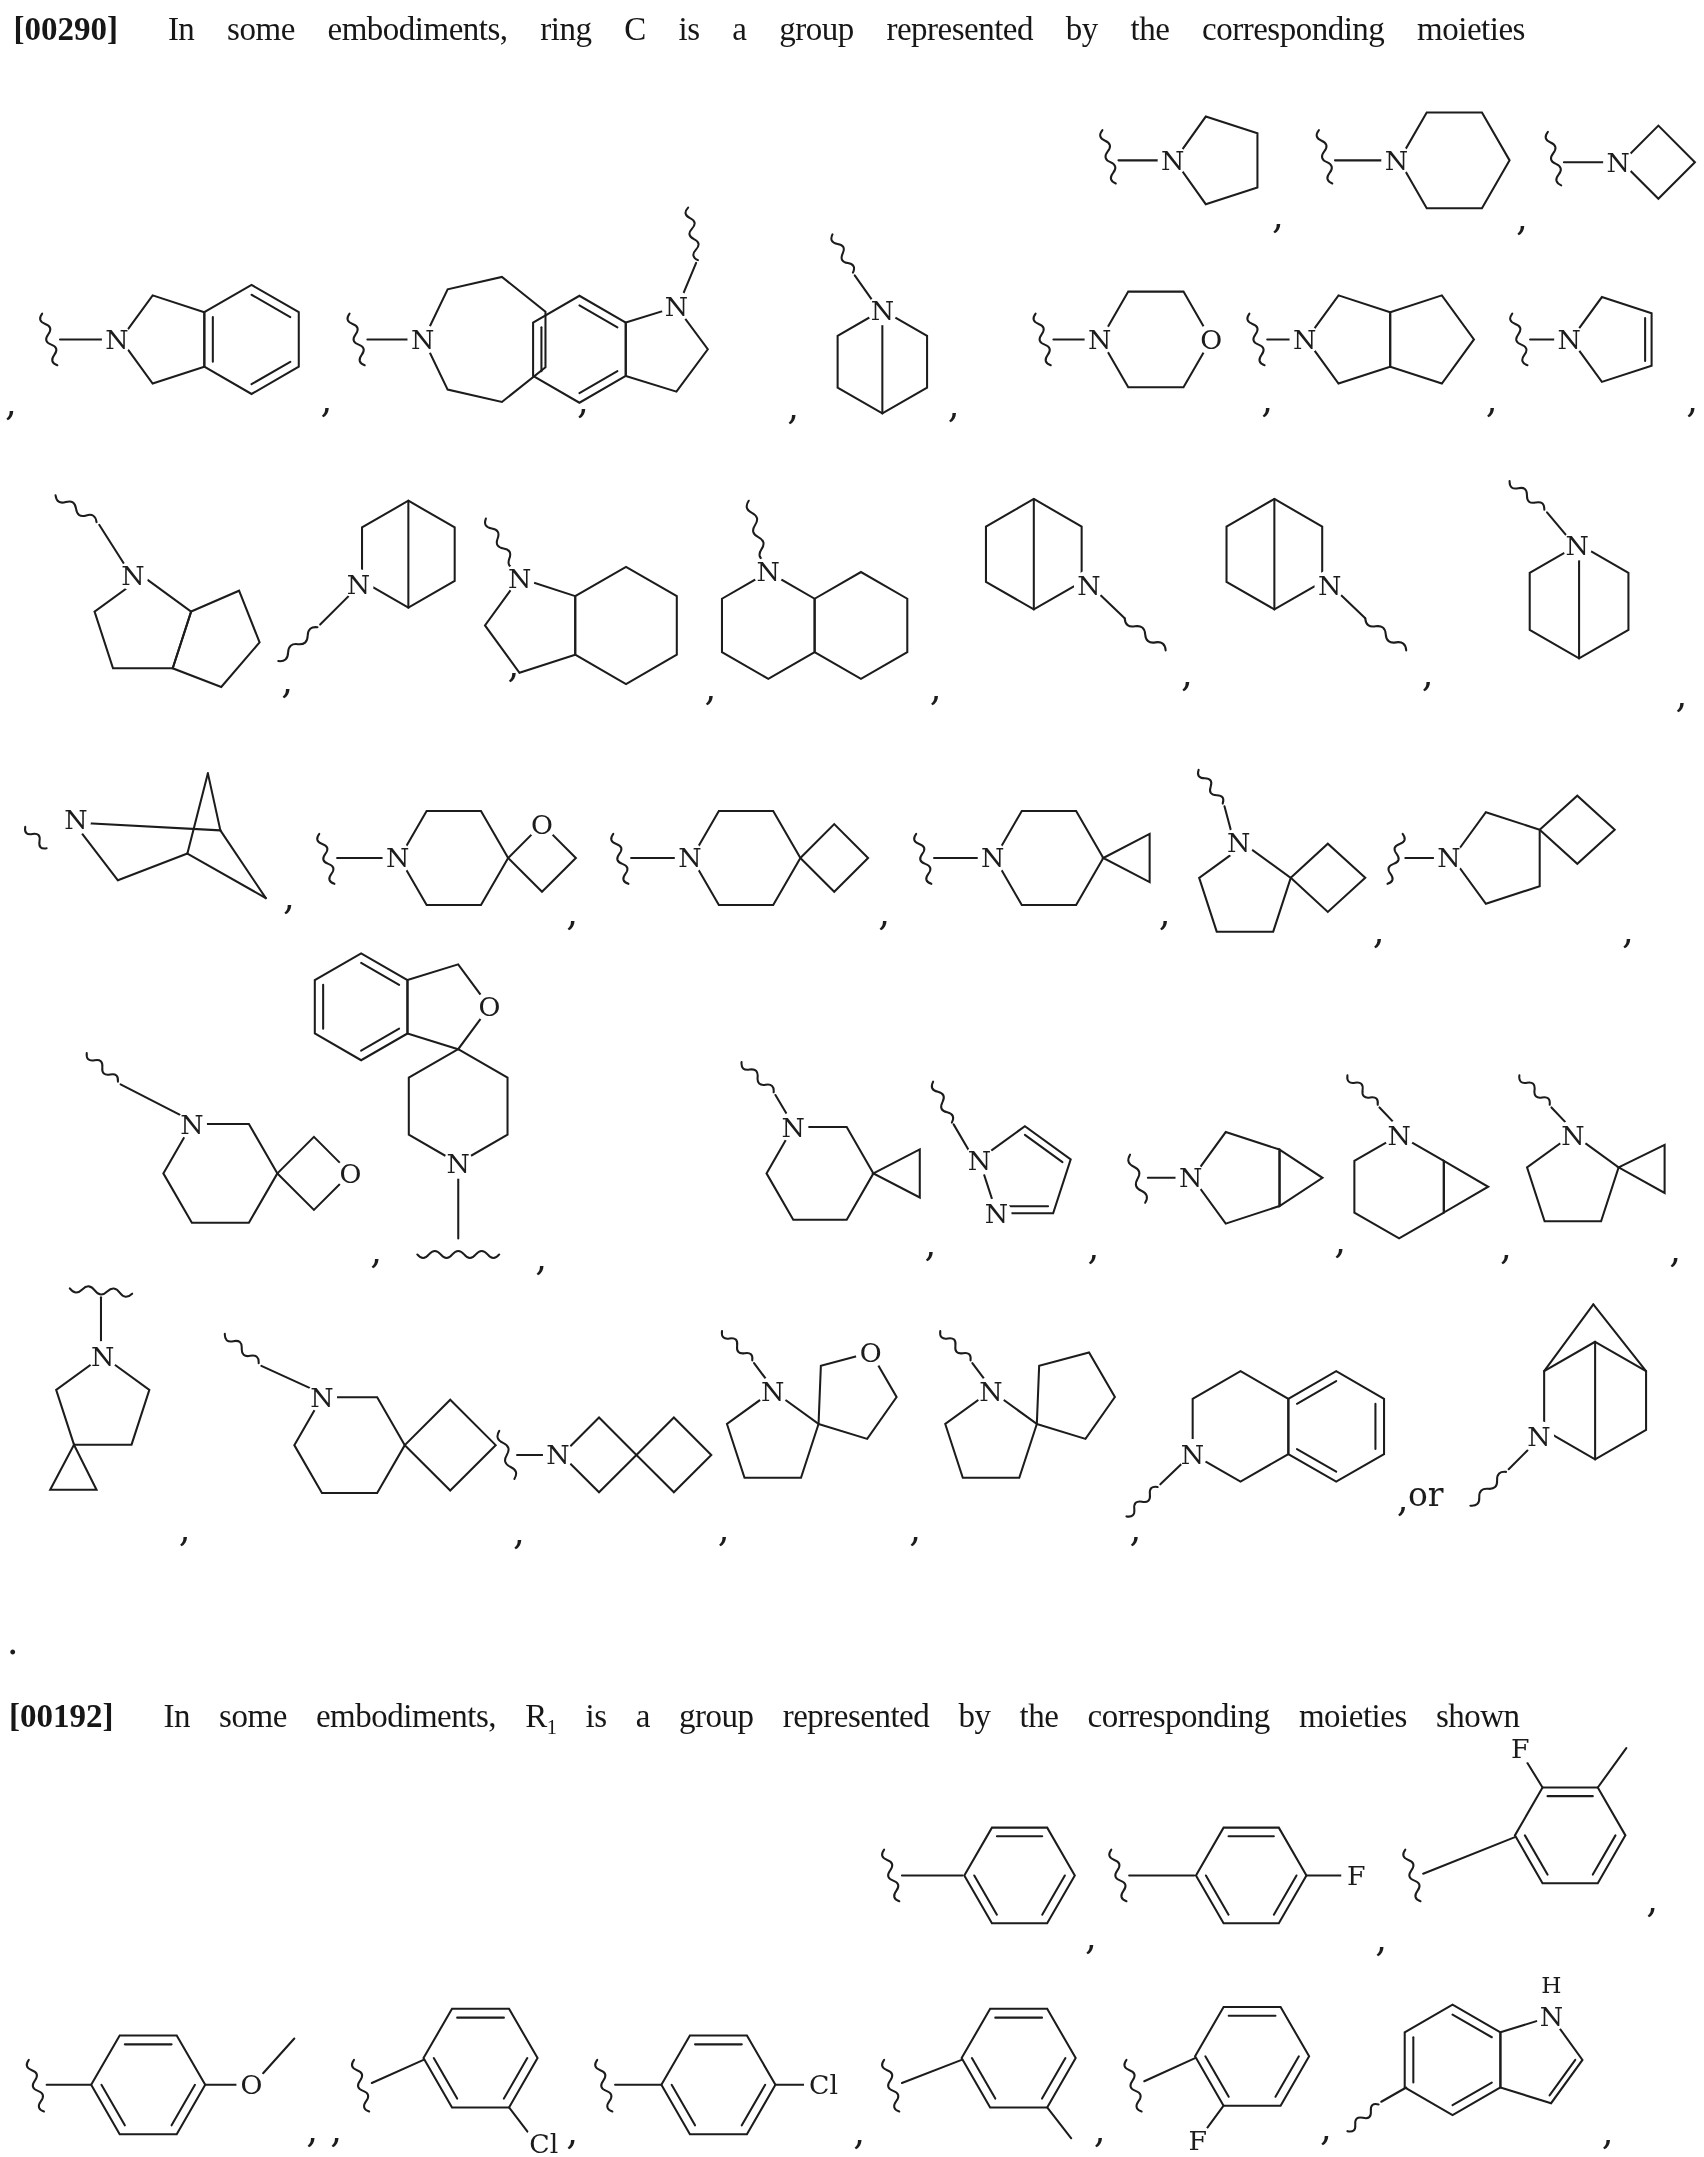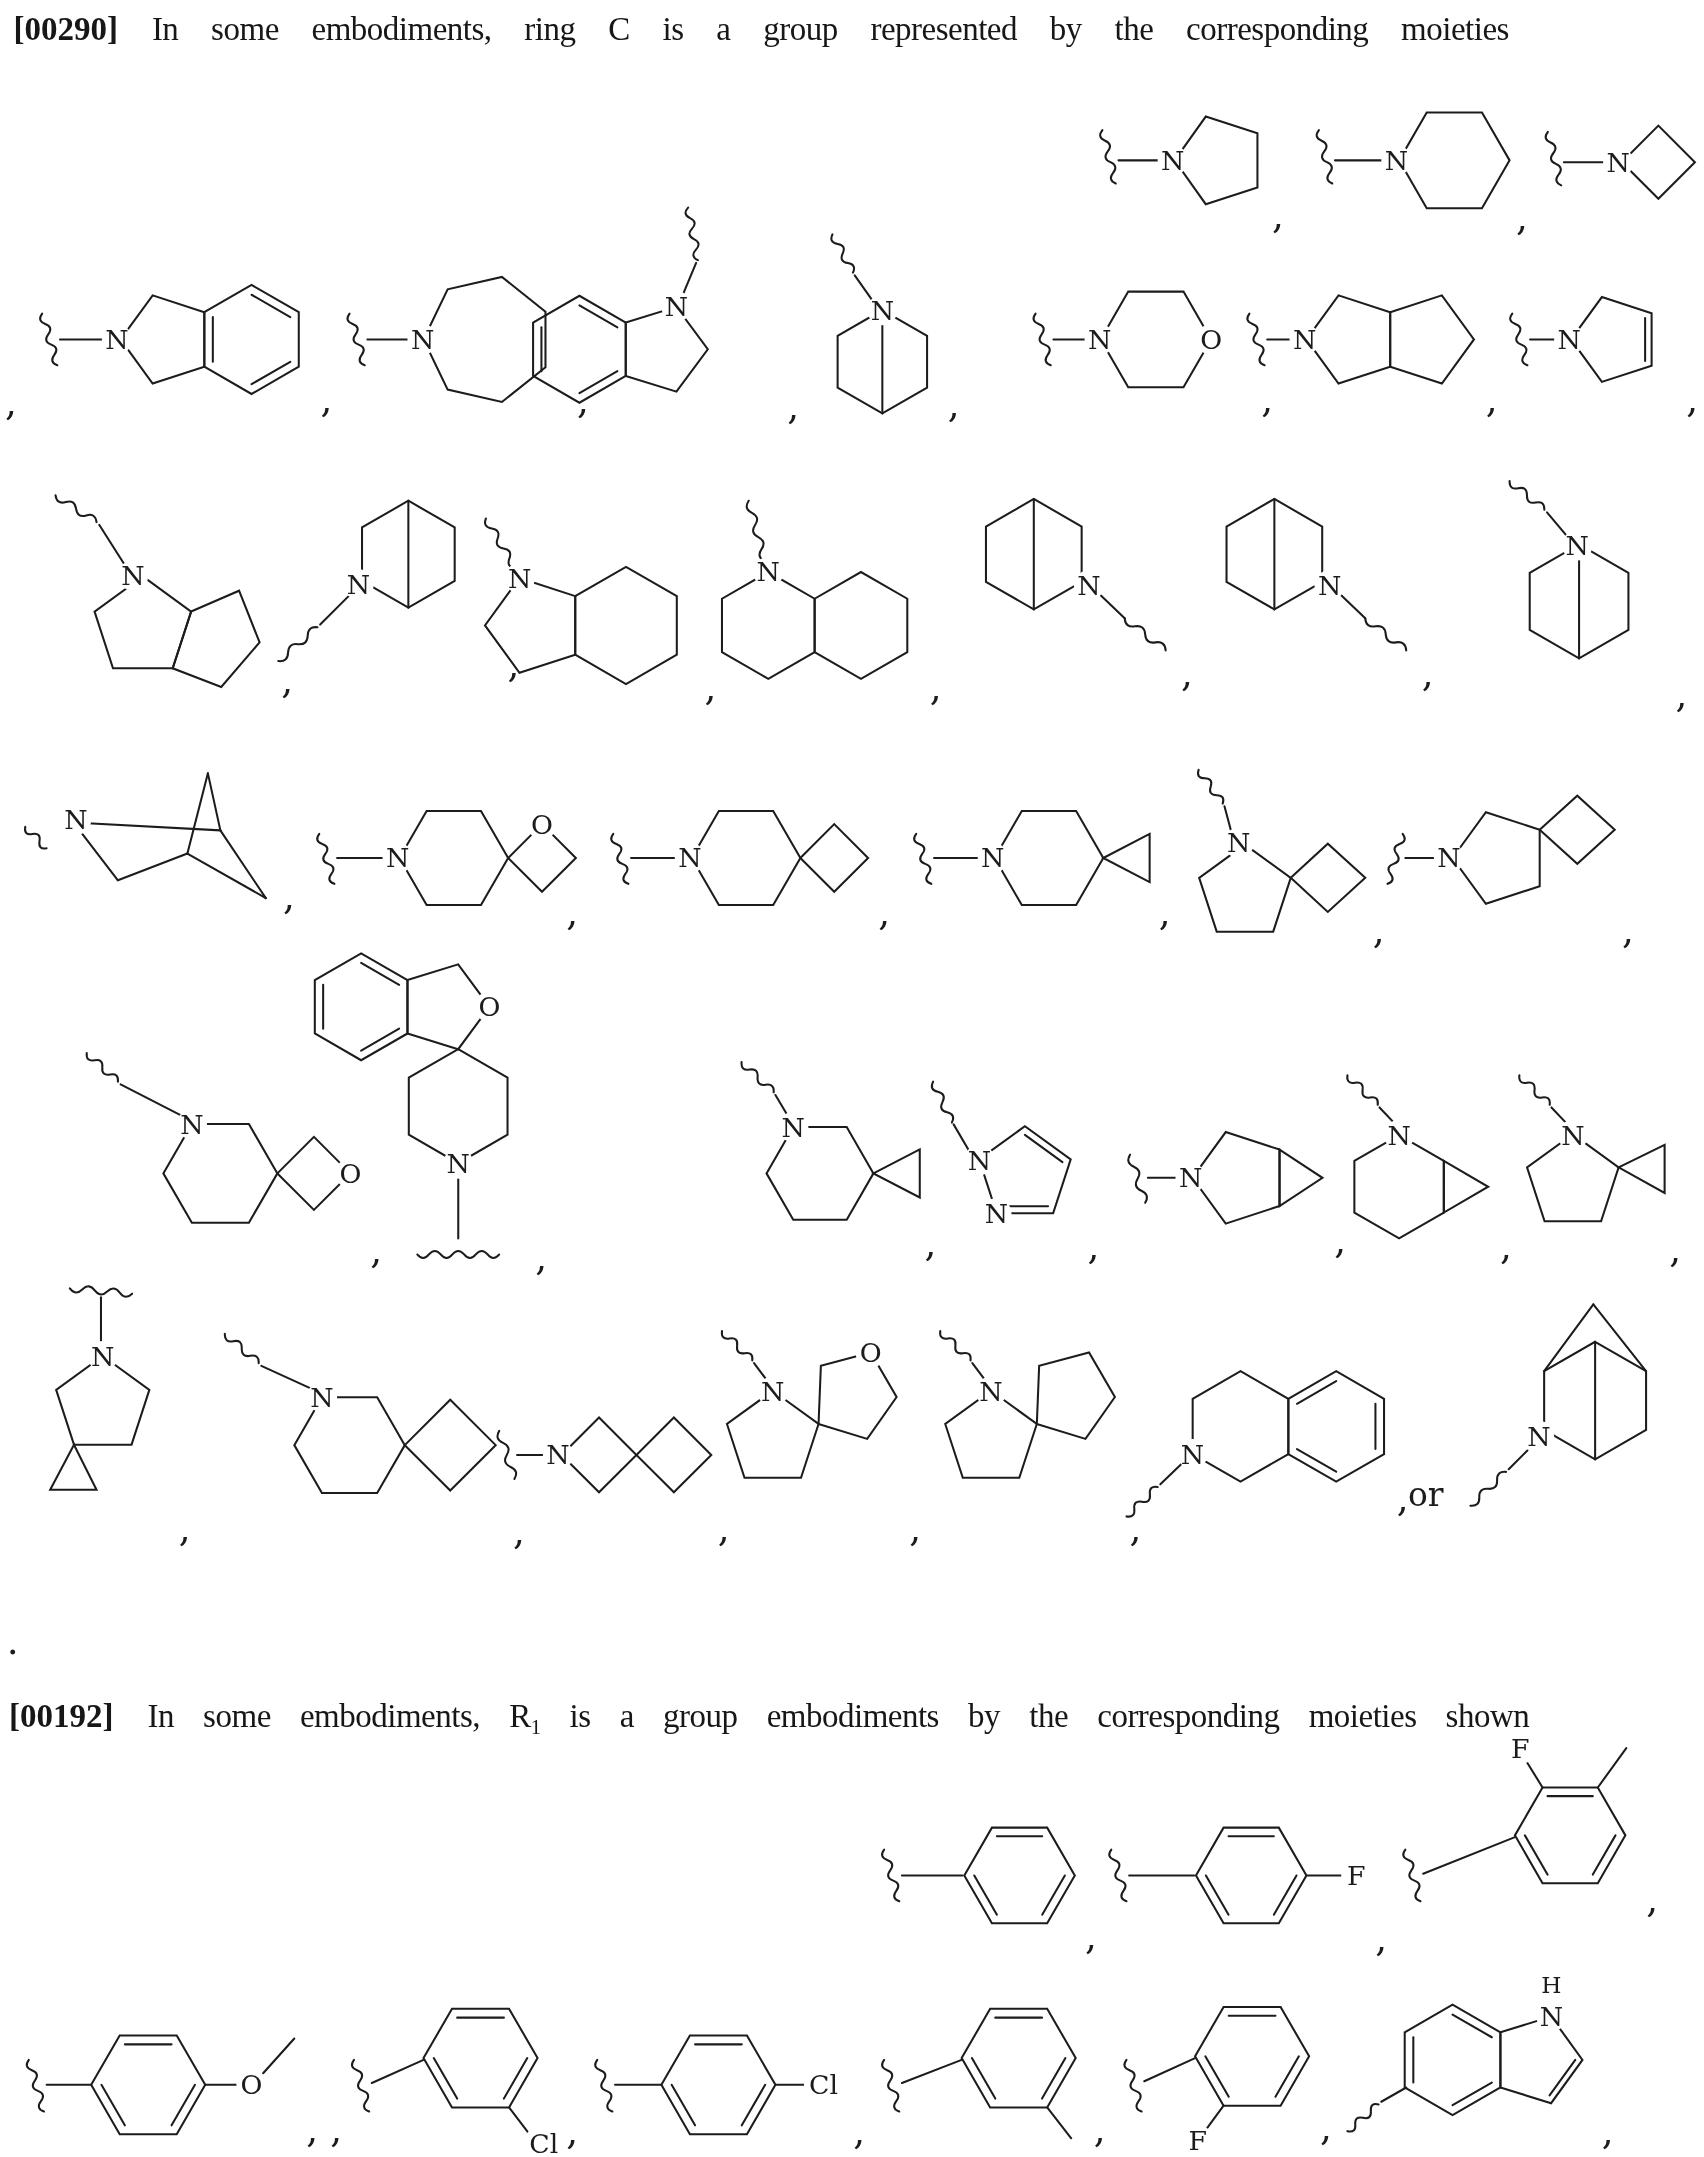--- a/index.html
+++ b/index.html
@@ -12,21 +12,21 @@
     overflow:hidden;
   }
   .chem{position:absolute;left:0;top:0;}
   .tline{
     position:absolute;
     white-space:nowrap;
     font-size:33px;
     letter-spacing:-0.5px;
     color:#171717;
   }
-  .pnum{font-weight:bold;margin-right:34px;letter-spacing:0;}
+  .pnum{font-weight:bold;margin-right:50px;letter-spacing:0;}
   .tline sub{font-size:20.5px;vertical-align:-7.1px;line-height:0;}
   svg text{font-family:"DejaVu Serif","Liberation Serif",serif;}
 </style>
 </head>
 <body>
 
 <div class="doc">
 
   <svg class="chem" id="chem-canvas" width="1705" height="2157" viewBox="0 0 1913 2421">
       <g stroke="#1c1c1c" stroke-width="2.3" fill="none" stroke-linecap="round">
@@ -501,18 +501,18 @@
       </g>
     </svg>
 
   <div class="tline" style="left:13.4px;top:10.7px;word-spacing:25px">
     <span class="pnum">[00290]</span><span>In some embodiments, ring C is a group represented by the corresponding moieties</span>
   </div>
 
 
 
   <div class="tline" style="left:9px;top:1698px;word-spacing:21.4px">
-    <span class="pnum">[00192]</span><span>In some embodiments, R</span><sub>1</sub><span> is a group embodiments by the corresponding moieties shown</span>
+    <span class="pnum">[00192]</span><span>In some embodiments, R</span><sub>1</sub><span> is a group represented by the corresponding moieties shown</span>
   </div>
 
 
 </div>
 
 
 </body></html>

